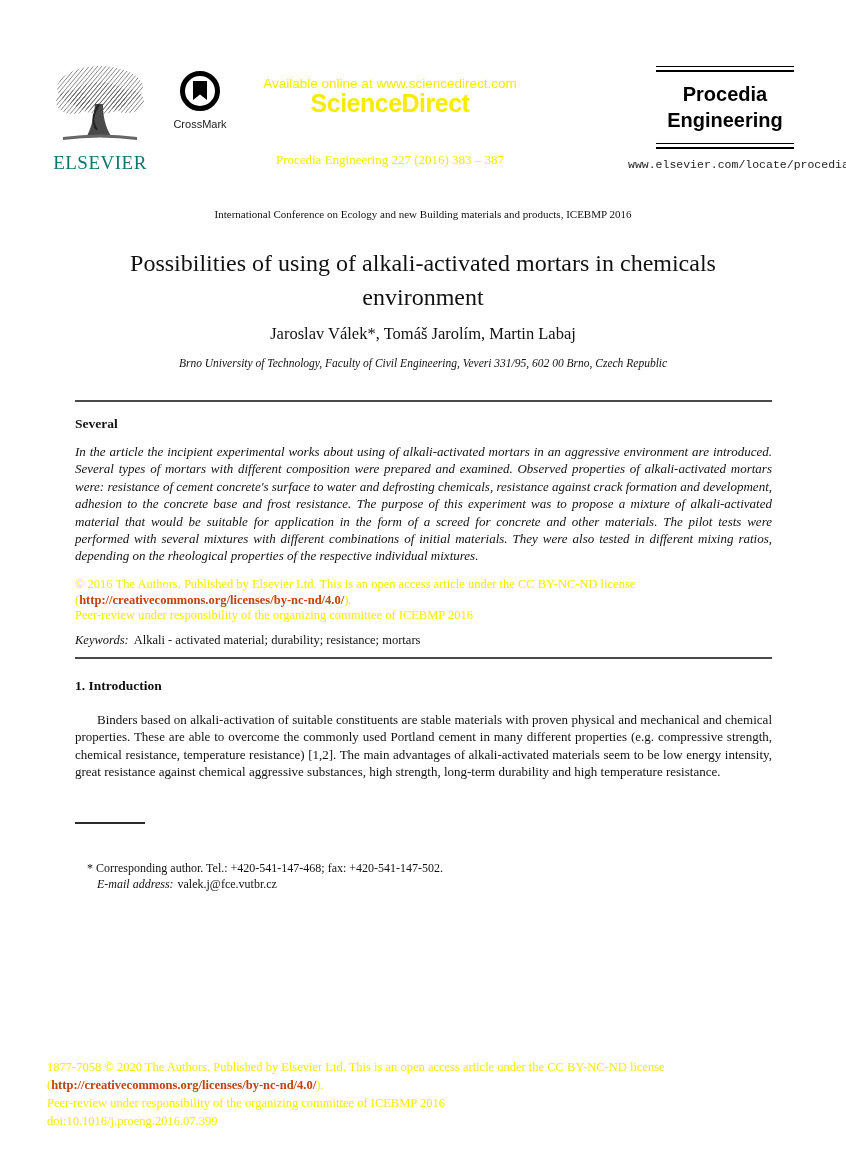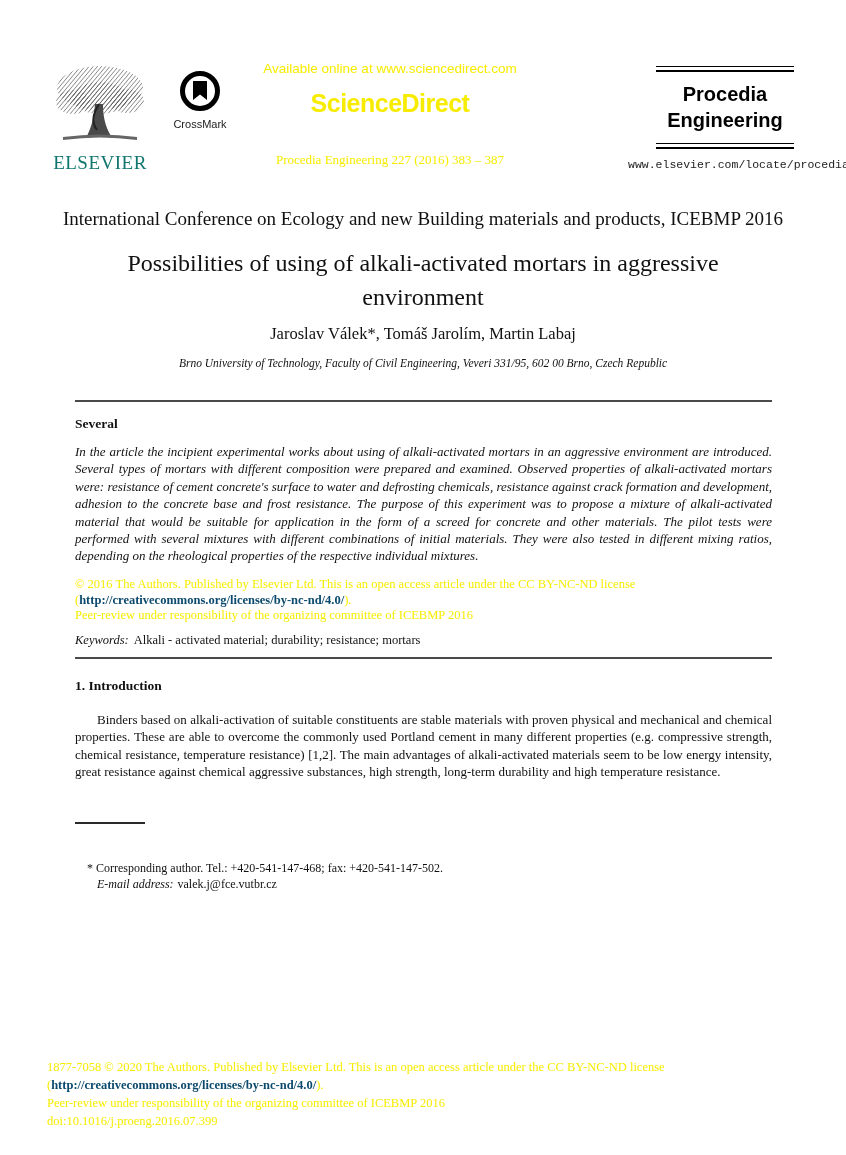--- a/index.html
+++ b/index.html
@@ -3,37 +3,37 @@
 <meta charset="utf-8">
 <style>
   html,body{margin:0;padding:0;background:#e8e8e8;}
   .page{
     position:relative;width:846px;height:1155px;background:#ffffff;
     margin:0 auto;overflow:hidden;color:#111;
     font-family:"Liberation Serif","DejaVu Serif",serif;
   }
   .sans{font-family:"Liberation Sans","DejaVu Sans",sans-serif;}
   .y{color:#f7ec00;}
-  .b{color:#0c4a6e;font-weight:bold;}
+  .b{color:#c2410c;font-weight:bold;}
   .abs{position:absolute;}
   .ctr{text-align:center;}
   
   .elsevier{left:50px;top:64px;width:100px;text-align:center;}
   .elsevier-word{font-size:19px;letter-spacing:.5px;margin-top:2px;color:#0f766e;}
   .crossmark{left:170px;top:70px;width:60px;text-align:center;}
   .crossmark-label{font-size:11px;color:#222;margin-top:2px;}
-  .avail{left:240px;top:61px;width:300px;font-size:13.5px;}
+  .avail{left:240px;top:76px;width:300px;font-size:13.5px;}
   .sdlogo{left:240px;top:89px;width:300px;font-size:25px;font-weight:bold;letter-spacing:-.5px;}
   .citation{left:240px;top:152px;width:300px;font-size:13px;}
   .jbox{left:656px;top:66px;width:138px;}
   .drule{height:2px;background:#000;border-bottom:2px solid #000;border-top:1px solid #000;height:3px;background:#fff;}
   .jname{font-size:20px;font-weight:bold;line-height:26px;padding:9px 0 10px 0;color:#000;}
   .jurl{left:628px;top:158px;width:174px;font-size:11.5px;color:#222;font-family:Liberation Mono, monospace;}
   
-  .conference{left:0;top:208px;width:846px;font-size:19px;}
+  .conference{left:0;top:208px;width:846px;font-size:11px;}
   .title{left:78px;top:246px;width:690px;font-size:24px;line-height:34px;}
   .authors{left:0;top:324px;width:846px;font-size:16.5px;}
   .affiliation{left:0;top:357px;width:846px;font-size:11.5px;font-style:italic;}
   .rule{left:75px;width:697px;height:2px;background:#4a4a4a;}
   .rule1{top:400px;}
   .rule2{top:657px;}
   
   .abstract-h{left:75px;top:416px;font-size:13.5px;font-weight:bold;}
   .abstract-t{left:75px;top:443px;width:697px;font-size:13px;line-height:17.4px;text-align:justify;font-style:italic;}
   .license{left:75px;top:577px;width:697px;font-size:12.5px;line-height:15.6px;}
@@ -91,21 +91,21 @@
     <div class="drule"></div>
     <div class="jname ctr sans">
       <div>Procedia</div>
       <div>Engineering</div>
     </div>
     <div class="drule"></div>
   </div>
   <div class="abs jurl ctr">www.elsevier.com/locate/procedia</div>
 
   <div class="abs conference ctr">International Conference on Ecology and new Building materials and products, ICEBMP 2016</div>
-  <h1 class="abs title ctr" style="margin:0;font-weight:normal;">Possibilities of using of alkali-activated mortars in aggressive environment</h1>
+  <h1 class="abs title ctr" style="margin:0;font-weight:normal;">Possibilities of using of alkali-activated mortars in chemicals environment</h1>
   <div class="abs authors ctr">Jaroslav Válek*, Tomáš Jarolím, Martin Labaj</div>
   <div class="abs affiliation ctr">Brno University of Technology, Faculty of Civil Engineering, Veveri 331/95, 602 00 Brno, Czech Republic</div>
 
   <div class="abs rule rule1"></div>
 
   <div class="abs abstract-h">Several</div>
   <p class="abs abstract-t" style="margin:0;">In the article the incipient experimental works about using of alkali-activated mortars in an aggressive environment are introduced. Several types of mortars with different composition were prepared and examined. Observed properties of alkali-activated mortars were: resistance of cement concrete's surface to water and defrosting chemicals, resistance against crack formation and development, adhesion to the concrete base and frost resistance. The purpose of this experiment was to propose a mixture of alkali-activated material that would be suitable for application in the form of a screed for concrete and other materials. The pilot tests were performed with several mixtures with different combinations of initial materials. They were also tested in different mixing ratios, depending on the rheological properties of the respective individual mixtures.</p>
 
   <div class="abs license">
     <div>

